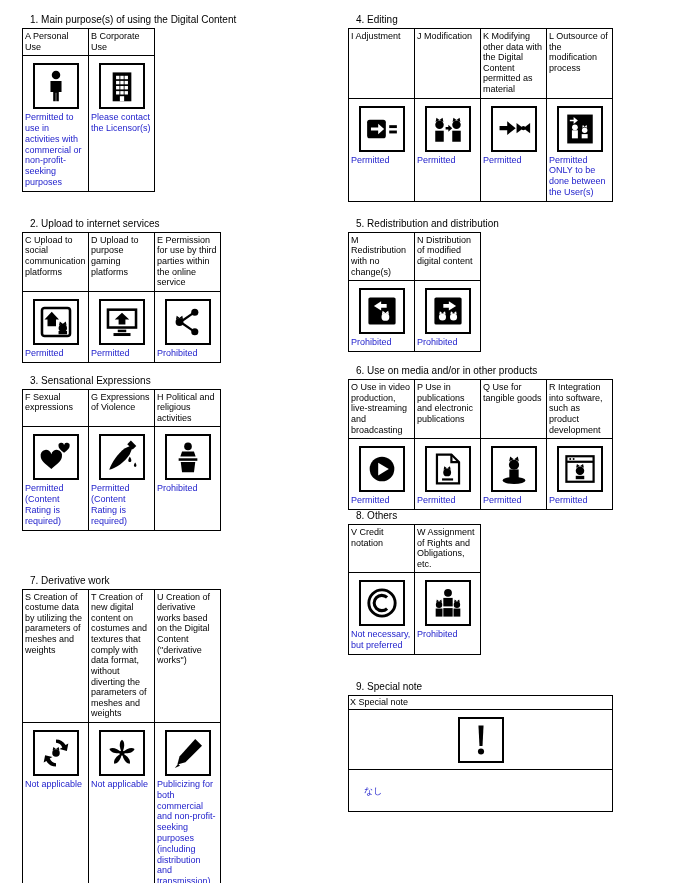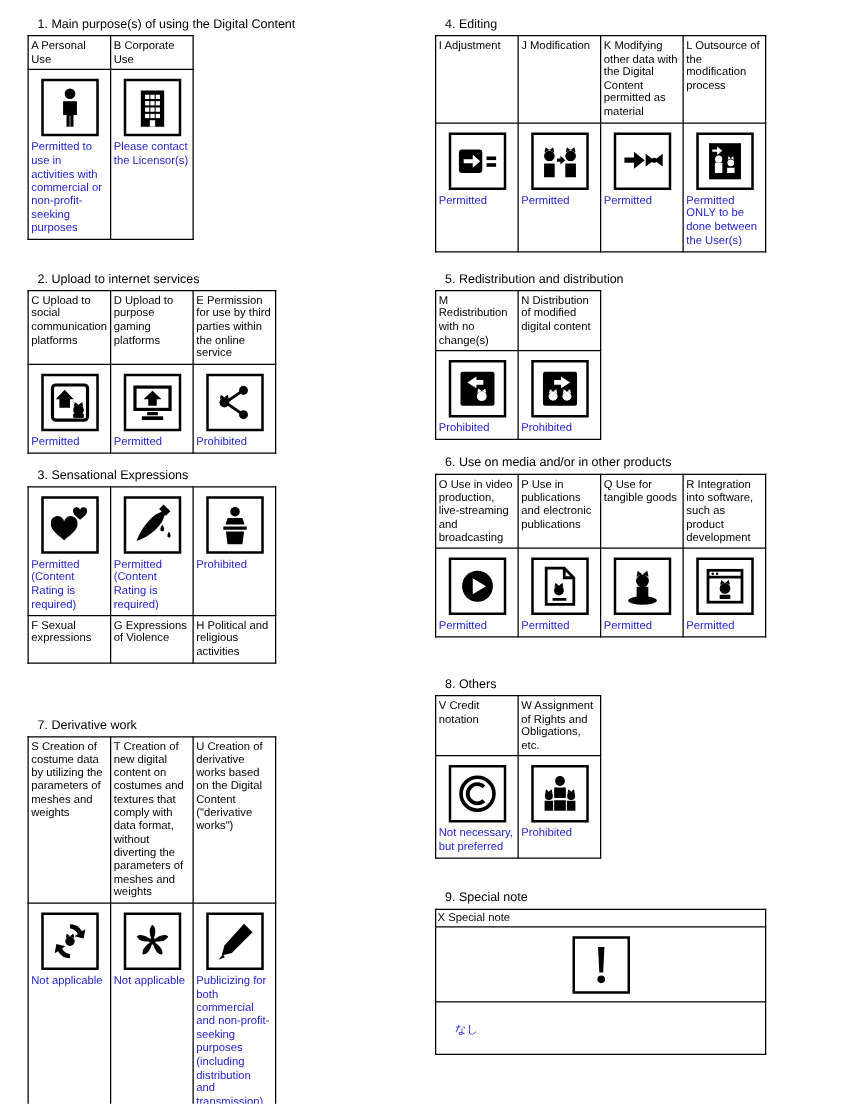--- a/index.html
+++ b/index.html
@@ -16,21 +16,21 @@
         vertical-align:top;font-size:9px;line-height:1.18;word-wrap:break-word}
   .icon-box{width:46px;height:46px;border:2px solid #000;margin:5px auto 3px;
             display:flex;align-items:center;justify-content:center;background:#fff}
   .icon-box svg{display:block}
   .status{color:var(--status-color,#2222cc);font-size:9px;line-height:1.2;margin-top:1px}
   .sec-1{margin-bottom:26px}
   .sec-2{margin-bottom:12px}
   .sec-3{margin-bottom:44px}
   .sec-4{margin-bottom:16px}
   .sec-5{margin-bottom:13px}
-  .sec-6{margin-bottom:32px}
+  .sec-6{}
   .sec-8{margin-bottom:26px}
   .sec-9 .cell{width:264px}
   .sec-9 .cell.head{padding:1px;font-size:9px}
   .sec-9 .cell-status-wrap{padding:15px}
 </style>
 </head>
 <body style="--status-color: #2222cc;">
 
 <div class="page">
   <div class="col col-left">
@@ -121,20 +121,25 @@
               </div>
               <div class="status">Prohibited</div>
             </div>
           </div>
         </div>
       </div>
       <div class="section sec-3">
         <div class="section-title">3. Sensational Expressions</div>
         <div class="tbl">
           <div class="row">
+            <div class="cell head">F Sexual expressions</div>
+            <div class="cell head">G Expressions of Violence</div>
+            <div class="cell head">H Political and religious activities</div>
+          </div>
+          <div class="row">
             <div class="cell body">
               <div class="icon-box">
                 <svg viewBox="0 0 40 40" width="34" height="34">
                   <path transform="translate(2,13) scale(1.25)" d="M10 17C4 12 0 9 0 5A5 5 0 0 1 10 3A5 5 0 0 1 20 5C20 9 16 12 10 17Z"></path>
                   <path transform="translate(23,4) scale(0.65)" d="M10 17C4 12 0 9 0 5A5 5 0 0 1 10 3A5 5 0 0 1 20 5C20 9 16 12 10 17Z"></path>
                 </svg>
               </div>
               <div class="status">Permitted (Content Rating is required)</div>
             </div>
             <div class="cell body">
@@ -152,25 +157,20 @@
               <div class="icon-box">
                 <svg viewBox="0 0 40 40" width="34" height="34">
                   <circle cx="20" cy="7.5" r="4.5"></circle>
                   <path d="M13 13.5h14l2 6H11z"></path>
                   <path d="M9 21.5h22v3H9z"></path>
                   <path d="M11.5 26h17L27 38H13z"></path>
                 </svg>
               </div>
               <div class="status">Prohibited</div>
             </div>
-          </div>
-          <div class="row">
-            <div class="cell head">F Sexual expressions</div>
-            <div class="cell head">G Expressions of Violence</div>
-            <div class="cell head">H Political and religious activities</div>
           </div>
         </div>
       </div>
       <div class="section sec-7">
         <div class="section-title">7. Derivative work</div>
         <div class="tbl">
           <div class="row">
             <div class="cell head">S Creation of costume data by utilizing the parameters of meshes and weights</div>
             <div class="cell head">T Creation of new digital content on costumes and textures that comply with data format, without diverting the parameters of meshes and weights</div>
             <div class="cell head">U Creation of derivative works based on the Digital Content ("derivative works")</div>

